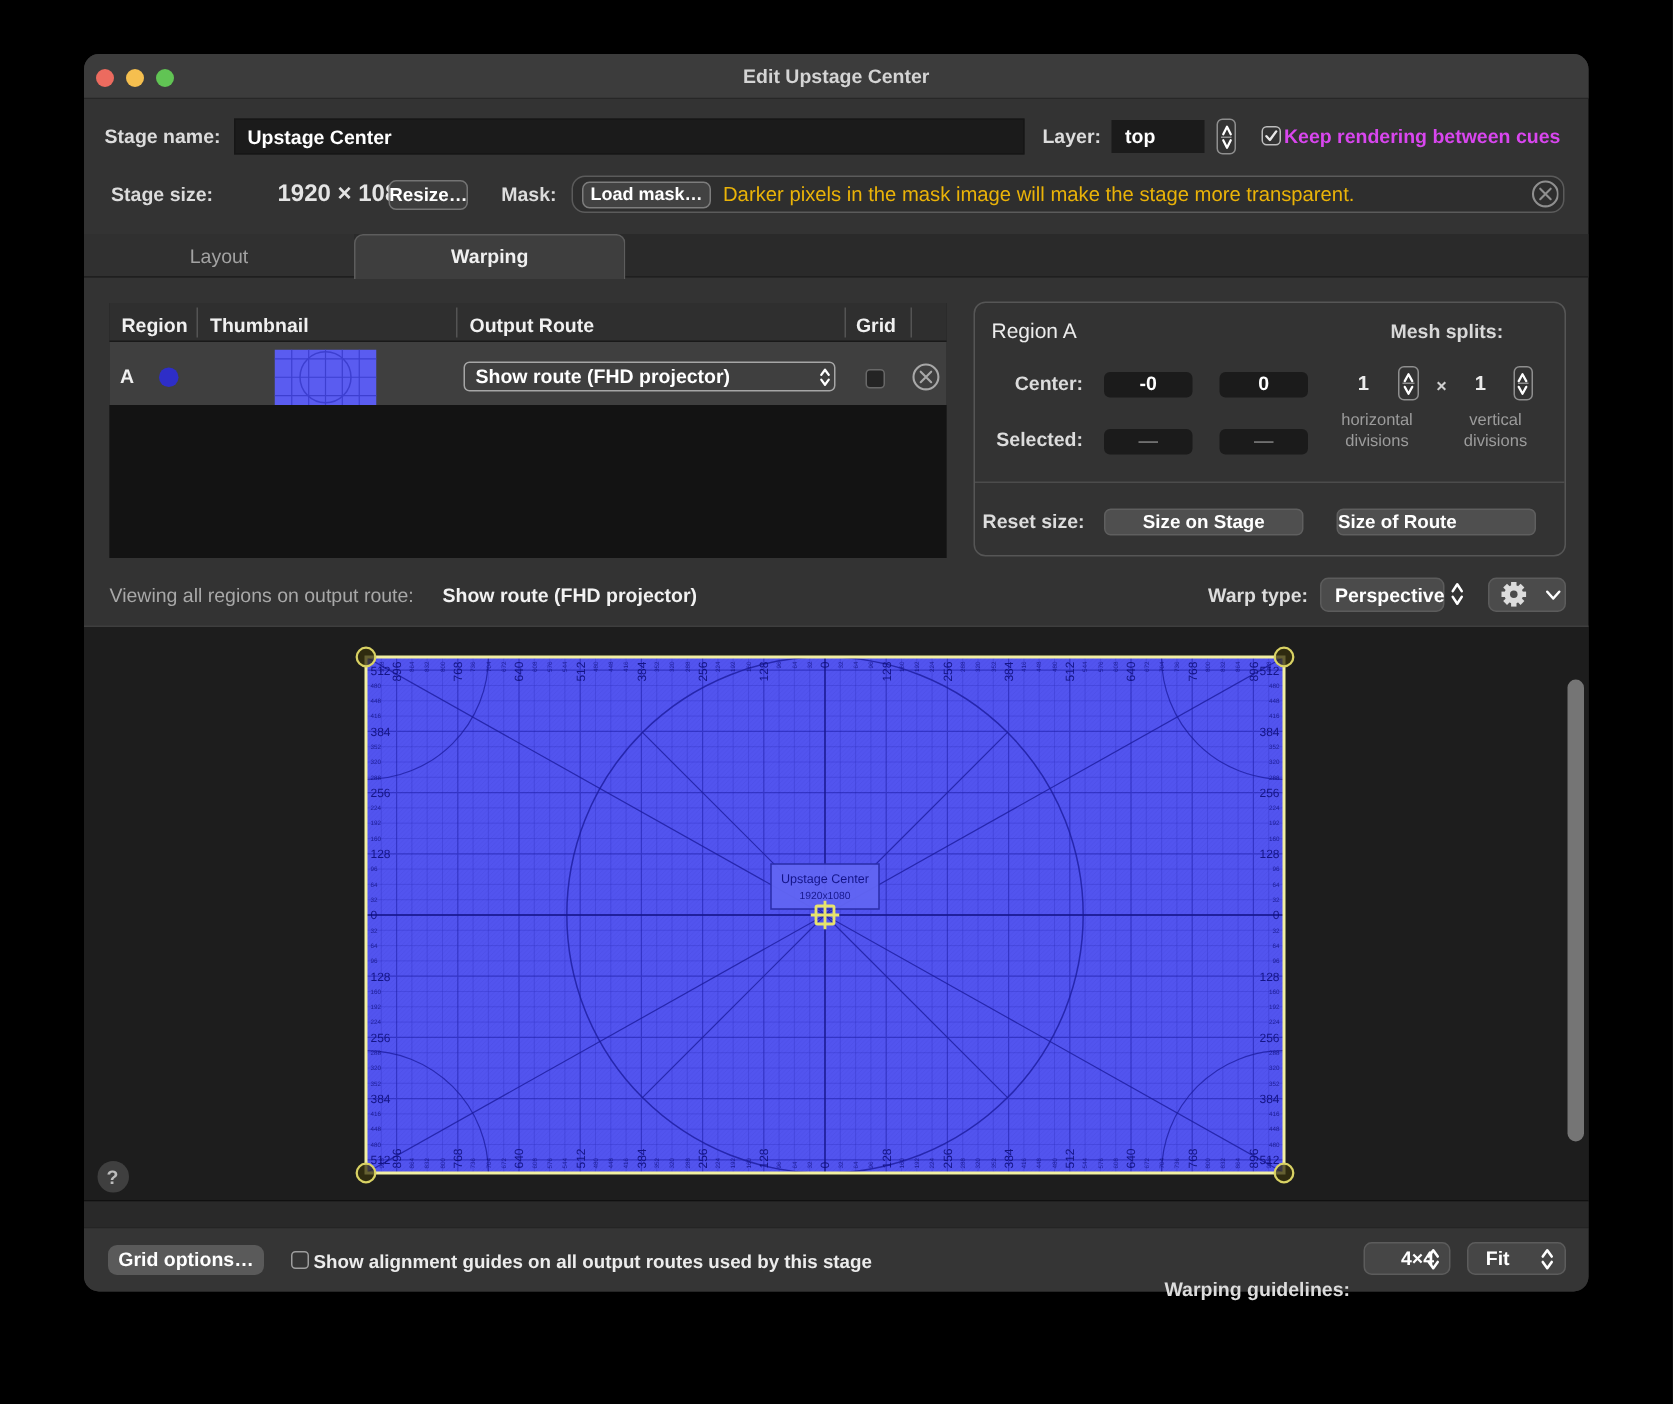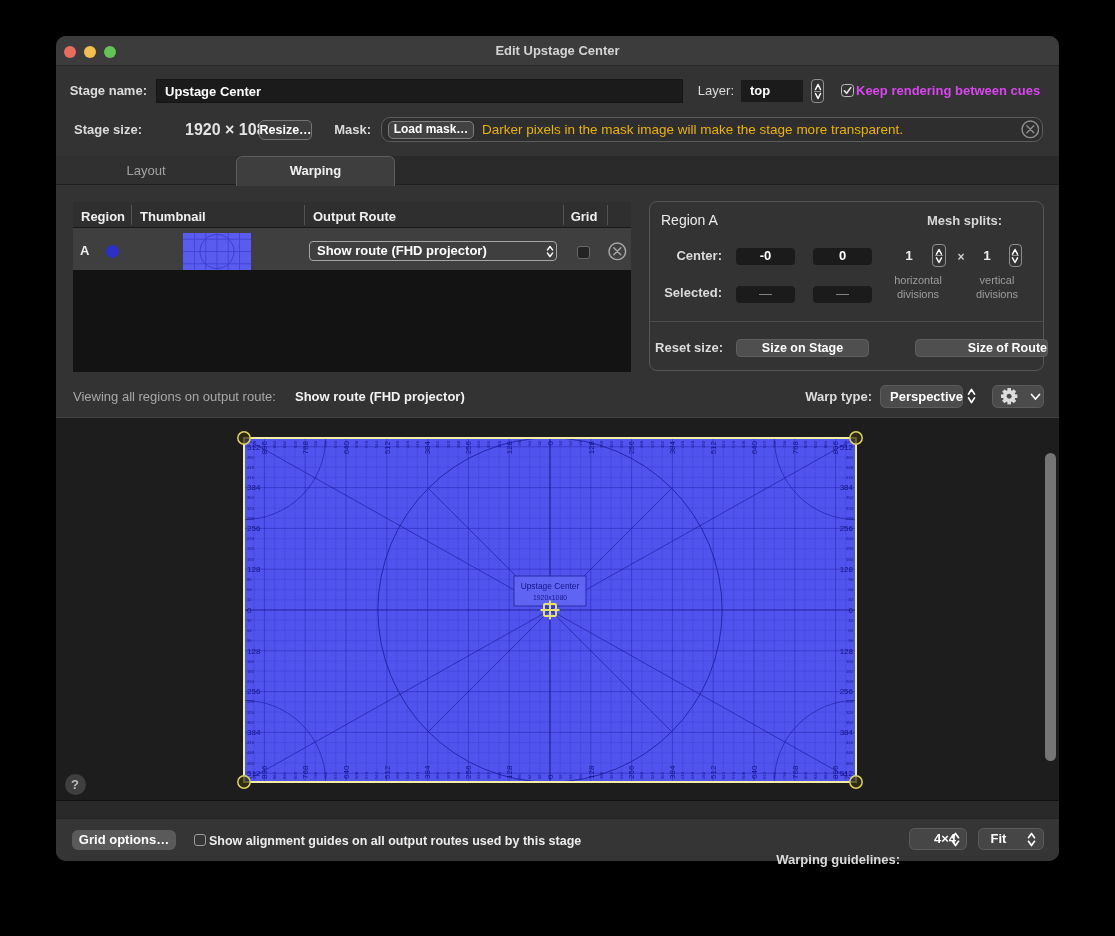--- a/index.html
+++ b/index.html
@@ -1,21 +1,21 @@
 <!DOCTYPE html>
 <html><head><meta charset="utf-8"><style>html,body{margin:0;padding:0;background:#000;width:1115px;height:936px;overflow:hidden;}*{box-sizing:border-box;font-family:"Liberation Sans",sans-serif;}</style></head><body>
 <div style="position:absolute;left:56px;top:36px;width:1003px;height:825px;background:#333333;border-radius:10px;"></div>
 <div style="position:absolute;left:56px;top:36px;width:1003px;height:30px;background:#3c3c3c;border-radius:10px 10px 0 0;border-bottom:1px solid #272727;"></div>
 <div style="position:absolute;left:63.5px;top:45.5px;width:12px;height:12px;border-radius:50%;background:#ec6b5f;"></div>
 <div style="position:absolute;left:83.5px;top:45.5px;width:12px;height:12px;border-radius:50%;background:#f5bf4f;"></div>
 <div style="position:absolute;left:103.5px;top:45.5px;width:12px;height:12px;border-radius:50%;background:#61c454;"></div>
 <div style="position:absolute;left:56px;top:36px;width:1003px;height:30px;line-height:30px;text-align:center;font-size:13px;font-weight:bold;color:#d4d4d4;">Edit Upstage Center</div>
 <div style="position:absolute;left:-353px;top:83px;width:500px;text-align:right;font-size:13px;color:#dcdcdc;font-weight:bold;white-space:nowrap;line-height:16px;">Stage name:</div>
 <div style="position:absolute;left:156px;top:79px;width:527px;height:24px;background:#1b1b1b;color:#fff;font-size:13px;font-weight:bold;line-height:23px;padding-left:8px;border:1px solid #161616;">Upstage Center</div>
-<div style="position:absolute;left:234px;top:83px;width:500px;text-align:right;font-size:13px;color:#dcdcdc;font-weight:normal;white-space:nowrap;line-height:16px;">Layer:</div>
+<div style="position:absolute;left:234px;top:83px;width:500px;text-align:right;font-size:13px;color:#dcdcdc;font-weight:bold;white-space:nowrap;line-height:16px;">Layer:</div>
 <div style="position:absolute;left:741px;top:80px;width:62px;height:22px;background:#1b1b1b;color:#fff;font-size:13px;font-weight:bold;line-height:21px;padding-left:9px;">top</div>
 <div style="position:absolute;left:811px;top:79px;width:13px;height:24px;border:1.5px solid #8f8f8f;border-radius:4px;"></div>
 <svg style="position:absolute;left:813.5px;top:82.5px" width="8" height="17" viewBox="0 0 8 17">
     <path d="M1.5 6.5 L4.0 1.5 L6.5 6.5" stroke="#ffffff" stroke-width="1.5" fill="none" stroke-linecap="round" stroke-linejoin="round"></path>
     <path d="M1.5 10.5 L4.0 15.5 L6.5 10.5" stroke="#ffffff" stroke-width="1.5" fill="none" stroke-linecap="round" stroke-linejoin="round"></path>
   </svg>
 <div style="position:absolute;left:814px;top:90.5px;width:7px;height:1px;background:#8f8f8f;"></div>
 <div style="position:absolute;left:841px;top:84px;width:13px;height:13px;border:1.5px solid #bdbdbd;border-radius:3.5px;"></div>
 <svg style="position:absolute;left:842px;top:85px" width="11" height="11" viewBox="0 0 11 11">
     <path d="M2.3 5.8 L4.6 8.3 L8.8 2.6" stroke="#e8e8e8" stroke-width="1.6" fill="none" stroke-linecap="round" stroke-linejoin="round"></path>
@@ -27,21 +27,21 @@
 <div style="position:absolute;left:-129px;top:122px;width:500px;text-align:right;font-size:13px;color:#dcdcdc;font-weight:bold;white-space:nowrap;line-height:16px;">Mask:</div>
 <div style="position:absolute;left:381px;top:117px;width:662px;height:25px;border:1px solid #5b5b5b;border-radius:9px;background:#2e2e2e;"></div>
 <div style="position:absolute;left:388px;top:120.5px;width:86px;height:18.5px;border:1.5px solid #7d7d7d;border-radius:5px;background:#424242;color:#fff;font-weight:bold;font-size:12px;text-align:center;line-height:15.5px;">Load mask…</div>
 <div style="position:absolute;left:482px;top:122px;font-size:13.5px;color:#eab308;font-weight:normal;white-space:nowrap;line-height:16px;">Darker pixels in the mask image will make the stage more transparent.</div>
 <svg style="position:absolute;left:1020.7px;top:120.2px" width="18.6" height="18.6" viewBox="0 0 18.6 18.6">
     <circle cx="9.3" cy="9.3" r="8.3" fill="none" stroke="#8f8f8f" stroke-width="1.4"></circle>
     <path d="M5.81 5.81 L12.79 12.79 M12.79 5.81 L5.81 12.79" stroke="#8f8f8f" stroke-width="1.4" stroke-linecap="round"></path>
   </svg>
 <div style="position:absolute;left:56px;top:156px;width:1003px;height:29px;background:#2a2a2a;border-bottom:1px solid #1f1f1f;"></div>
 <div style="position:absolute;left:56px;top:156px;width:180px;height:29px;background:#303030;color:#a2a2a2;font-size:13px;text-align:center;line-height:29px;border-bottom:1px solid #1f1f1f;">Layout</div>
-<div style="position:absolute;left:236px;top:156px;width:159px;height:30px;background:#3e3e3e;color:#f0f0f0;font-size:13px;font-weight:bold;text-align:center;line-height:28px;border:1px solid #5d5d5d;border-bottom:none;border-radius:6px 6px 0 0;">Warping</div>
+<div style="position:absolute;left:236px;top:156px;width:181px;height:30px;background:#3e3e3e;color:#f0f0f0;font-size:13px;font-weight:bold;text-align:center;line-height:28px;border:1px solid #5d5d5d;border-bottom:none;border-radius:6px 6px 0 0;">Warping</div>
 <div style="position:absolute;left:73px;top:202px;width:558px;height:170px;border:1px solid #1e1e1e;"></div>
 <div style="position:absolute;left:73px;top:202px;width:558px;height:26px;background:#2f2f2f;border-bottom:1px solid #191919;"></div>
 <div style="position:absolute;left:130.5px;top:205px;width:1px;height:20px;background:#545454;"></div>
 <div style="position:absolute;left:303.5px;top:205px;width:1px;height:20px;background:#545454;"></div>
 <div style="position:absolute;left:562.5px;top:205px;width:1px;height:20px;background:#545454;"></div>
 <div style="position:absolute;left:606.5px;top:205px;width:1px;height:20px;background:#545454;"></div>
 <div style="position:absolute;left:81px;top:209px;font-size:13px;color:#f0f0f0;font-weight:bold;white-space:nowrap;line-height:16px;">Region</div>
 <div style="position:absolute;left:140px;top:209px;font-size:13px;color:#f0f0f0;font-weight:bold;white-space:nowrap;line-height:16px;">Thumbnail</div>
 <div style="position:absolute;left:313px;top:209px;font-size:13px;color:#f0f0f0;font-weight:bold;white-space:nowrap;line-height:16px;">Output Route</div>
 <div style="position:absolute;left:484px;top:209px;width:200px;text-align:center;font-size:13px;color:#f0f0f0;font-weight:bold;white-space:nowrap;line-height:16px;">Grid</div>
@@ -88,21 +88,21 @@
     <path d="M1.5 9.9 L4.0 14.5 L6.5 9.9" stroke="#ffffff" stroke-width="1.5" fill="none" stroke-linecap="round" stroke-linejoin="round"></path>
   </svg>
 <div style="position:absolute;left:1011.5px;top:255px;width:7px;height:1px;background:#8f8f8f;"></div>
 <div style="position:absolute;left:868px;top:274px;width:100px;text-align:center;font-size:11px;line-height:13.5px;color:#9c9c9c;font-weight:normal;">horizontal<br>divisions</div>
 <div style="position:absolute;left:947px;top:274px;width:100px;text-align:center;font-size:11px;line-height:13.5px;color:#9c9c9c;font-weight:normal;">vertical<br>divisions</div>
 <div style="position:absolute;left:222px;top:285px;width:500px;text-align:right;font-size:13px;color:#dcdcdc;font-weight:bold;white-space:nowrap;line-height:16px;">Selected:</div>
 <div style="position:absolute;left:736px;top:285.5px;width:59px;height:17px;background:#1b1b1b;border-radius:4px;color:#909090;font-size:13px;text-align:center;line-height:15px;">—</div>
 <div style="position:absolute;left:813px;top:285.5px;width:59px;height:17px;background:#1b1b1b;border-radius:4px;color:#909090;font-size:13px;text-align:center;line-height:15px;">—</div>
 <div style="position:absolute;left:223px;top:340px;width:500px;text-align:right;font-size:13px;color:#dcdcdc;font-weight:bold;white-space:nowrap;line-height:16px;">Reset size:</div>
 <div style="position:absolute;left:736px;top:338.5px;width:133px;height:18px;background:#4f4f4f;border:1px solid #5f5f5f;border-radius:4.5px;color:#fff;font-size:12.5px;font-weight:bold;text-align:center;line-height:16px;">Size on Stage</div>
-<div style="position:absolute;left:891px;top:338.5px;width:133px;height:18px;background:#4f4f4f;border:1px solid #5f5f5f;border-radius:4.5px;color:#fff;font-size:12.5px;font-weight:bold;text-align:right;line-height:16px;margin-left:24px;">Size of Route</div>
+<div style="position:absolute;left:891px;top:338.5px;width:133px;height:18px;background:#4f4f4f;border:1px solid #5f5f5f;border-radius:4.5px;color:#fff;font-size:12.5px;font-weight:bold;text-align:left;line-height:16px;">Size of Route</div>
 <div style="position:absolute;left:73px;top:389px;font-size:13px;color:#a8a8a8;font-weight:normal;white-space:nowrap;line-height:16px;">Viewing all regions on output route:</div>
 <div style="position:absolute;left:295px;top:389px;font-size:13px;color:#f2f2f2;font-weight:bold;white-space:nowrap;line-height:16px;">Show route (FHD projector)</div>
 <div style="position:absolute;left:372px;top:389px;width:500px;text-align:right;font-size:13px;color:#dcdcdc;font-weight:bold;white-space:nowrap;line-height:16px;">Warp type:</div>
 <div style="position:absolute;left:880px;top:384.5px;width:83px;height:23px;background:#4b4b4b;border:1px solid #5c5c5c;border-radius:5.5px;color:#fff;font-size:13px;font-weight:bold;line-height:21px;padding-left:9px;">Perspective</div>
 <svg style="position:absolute;left:966.5px;top:388px" width="9" height="16" viewBox="0 0 9 16">
     <path d="M1.5 6.1 L4.5 1.5 L7.5 6.1" stroke="#ffffff" stroke-width="1.7" fill="none" stroke-linecap="round" stroke-linejoin="round"></path>
     <path d="M1.5 9.9 L4.5 14.5 L7.5 9.9" stroke="#ffffff" stroke-width="1.7" fill="none" stroke-linecap="round" stroke-linejoin="round"></path>
   </svg>
 <div style="position:absolute;left:992px;top:384.5px;width:52px;height:23px;background:#4b4b4b;border:1px solid #5c5c5c;border-radius:5.5px;"></div>
 <svg style="position:absolute;left:999.3px;top:385.8px" width="20.4" height="20.4" viewBox="-10.2 -10.2 20.4 20.4">

